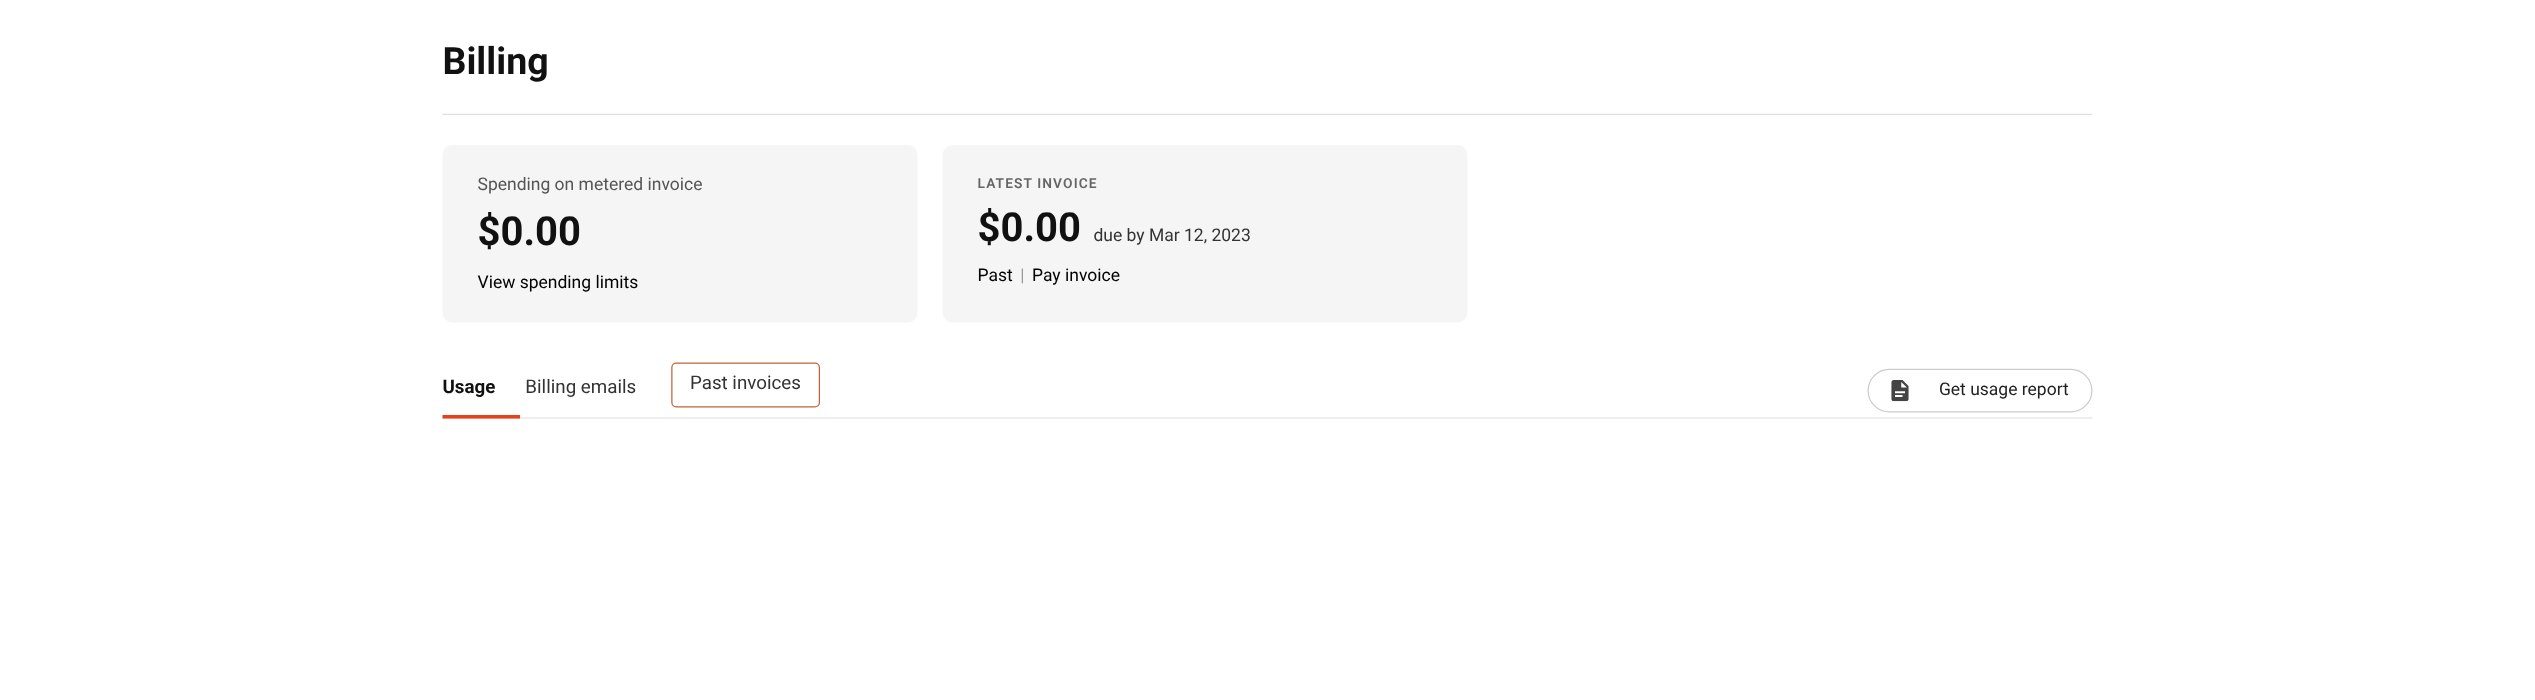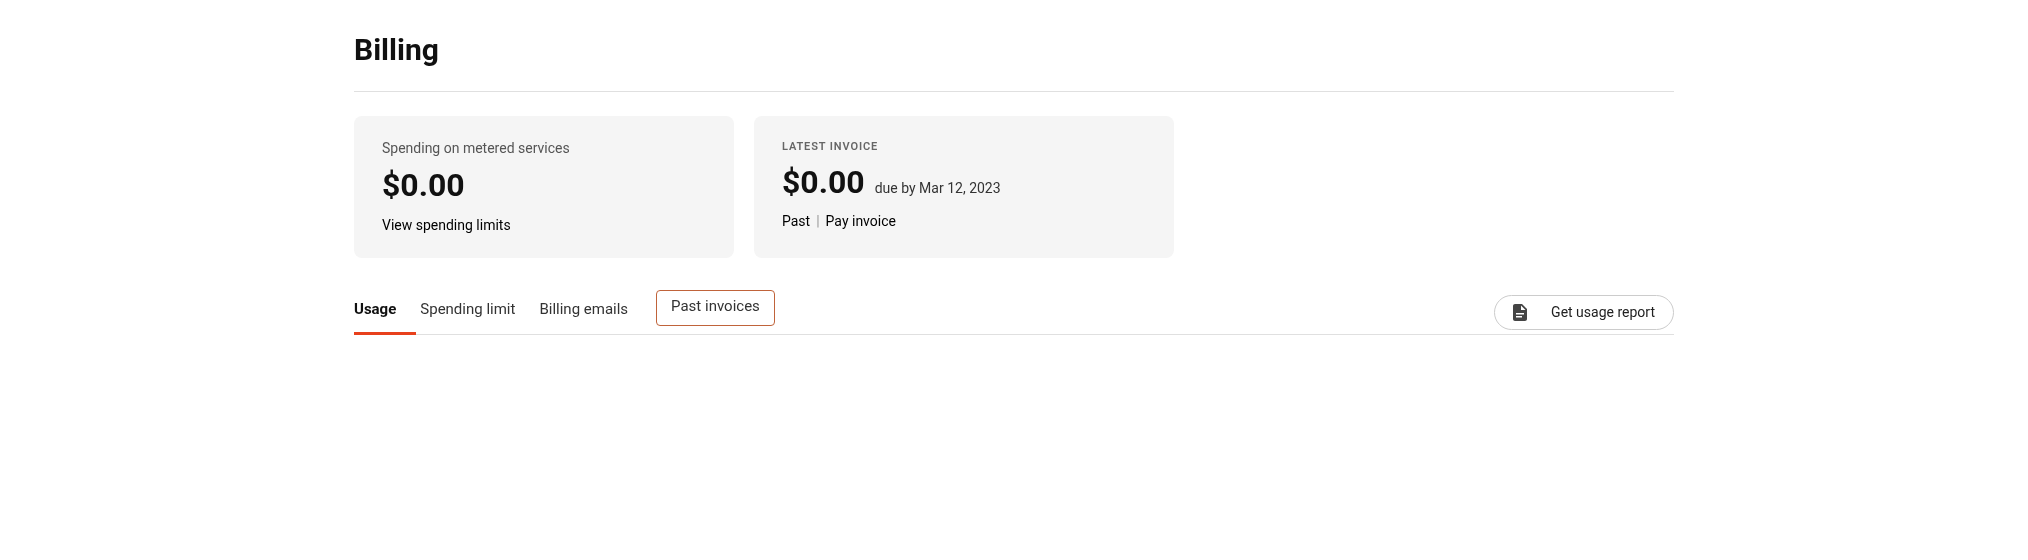--- a/index.html
+++ b/index.html
@@ -210,21 +210,21 @@
 
 <div class="page-container">
 
   <h1 class="page-title">Billing</h1>
 
   <hr class="top-divider">
 
   <div class="cards-row">
 
     <div class="card card-spending">
-      <div class="card-sublabel">Spending on metered services</div>
+      <div class="card-sublabel">Spending on metered invoice</div>
       <div class="card-amount">$0.00</div>
       <a class="card-link">View spending limits</a>
     </div>
 
     <div class="card card-invoice">
       <div class="card-label">LATEST INVOICE</div>
       <div class="card-amount-row">
         <span class="amount">$0.00</span>
         <span class="due-text">due by Mar 12, 2023</span>
       </div>
@@ -235,23 +235,20 @@
       </div>
     </div>
 
 
   </div>
 
   <div class="tabs-row">
     <div class="tabs-left">
       <div class="tab-item active-usage">
         <span>Usage</span>
-      </div>
-      <div class="tab-item">
-        <span>Spending limit</span>
       </div>
       <div class="tab-item">
         <span>Billing emails</span>
       </div>
       <div class="tab-item past-invoices-tab">
         <span>Past invoices</span>
       </div>
     </div>
 
     <div class="tabs-right">

